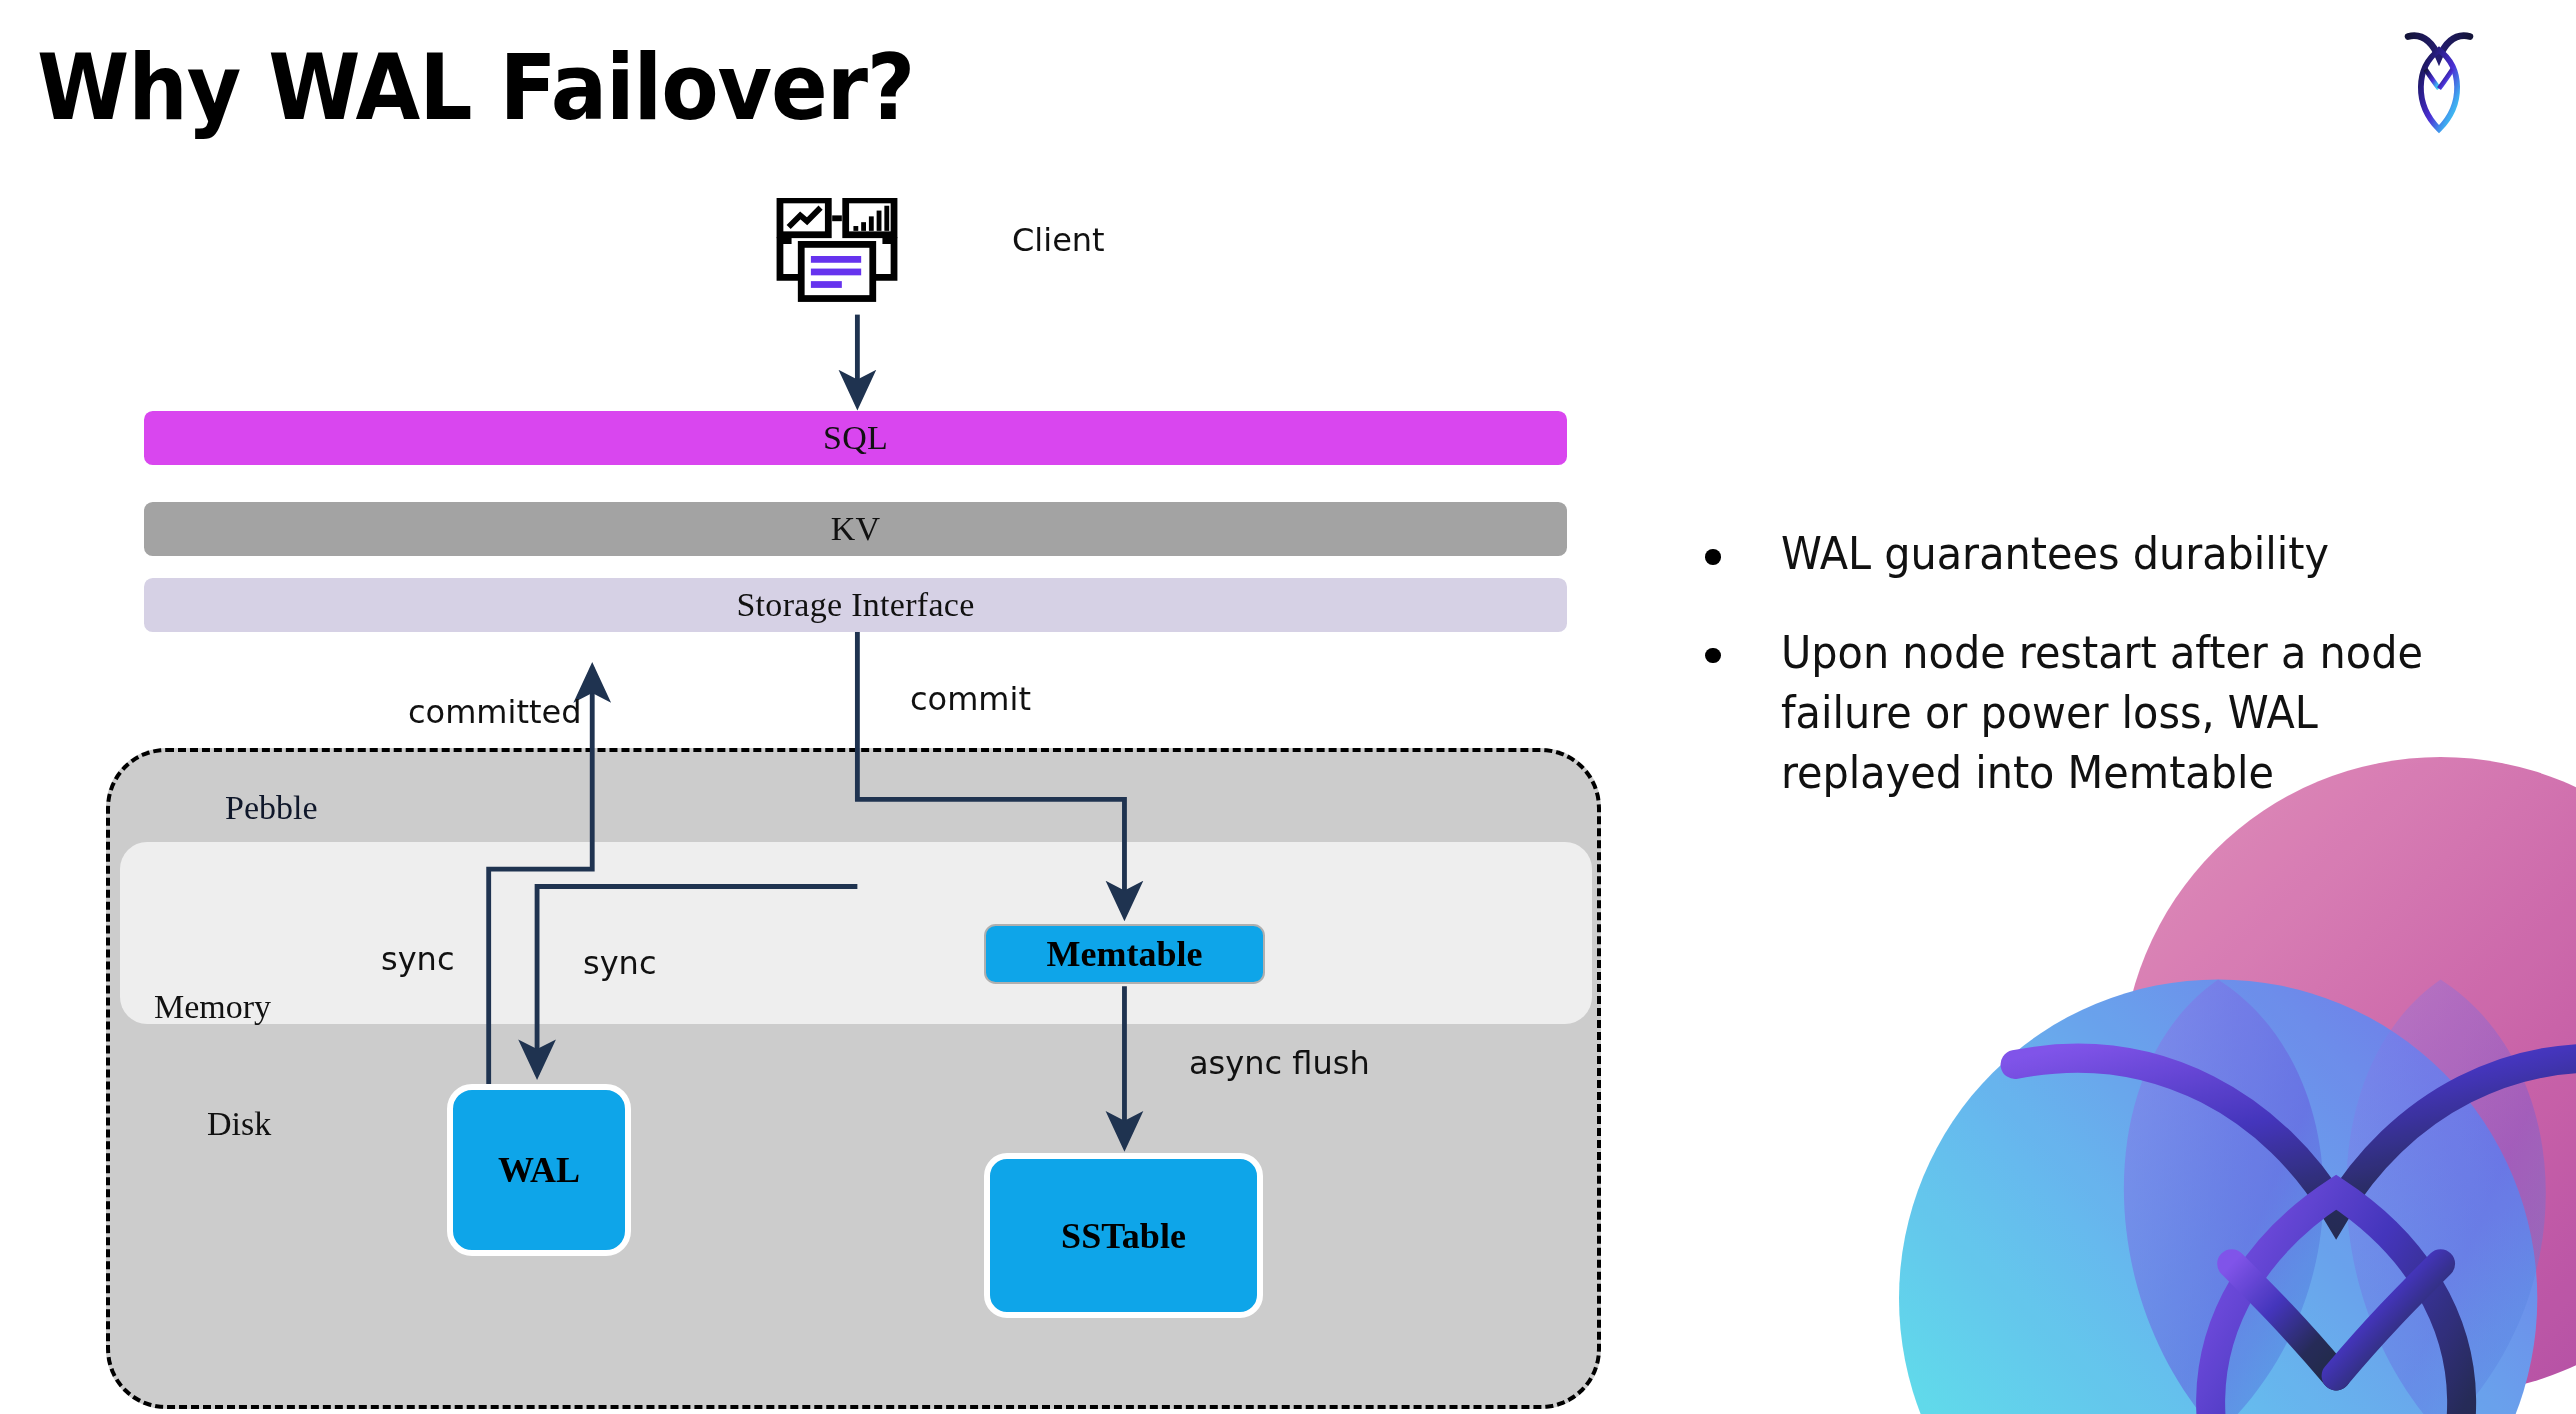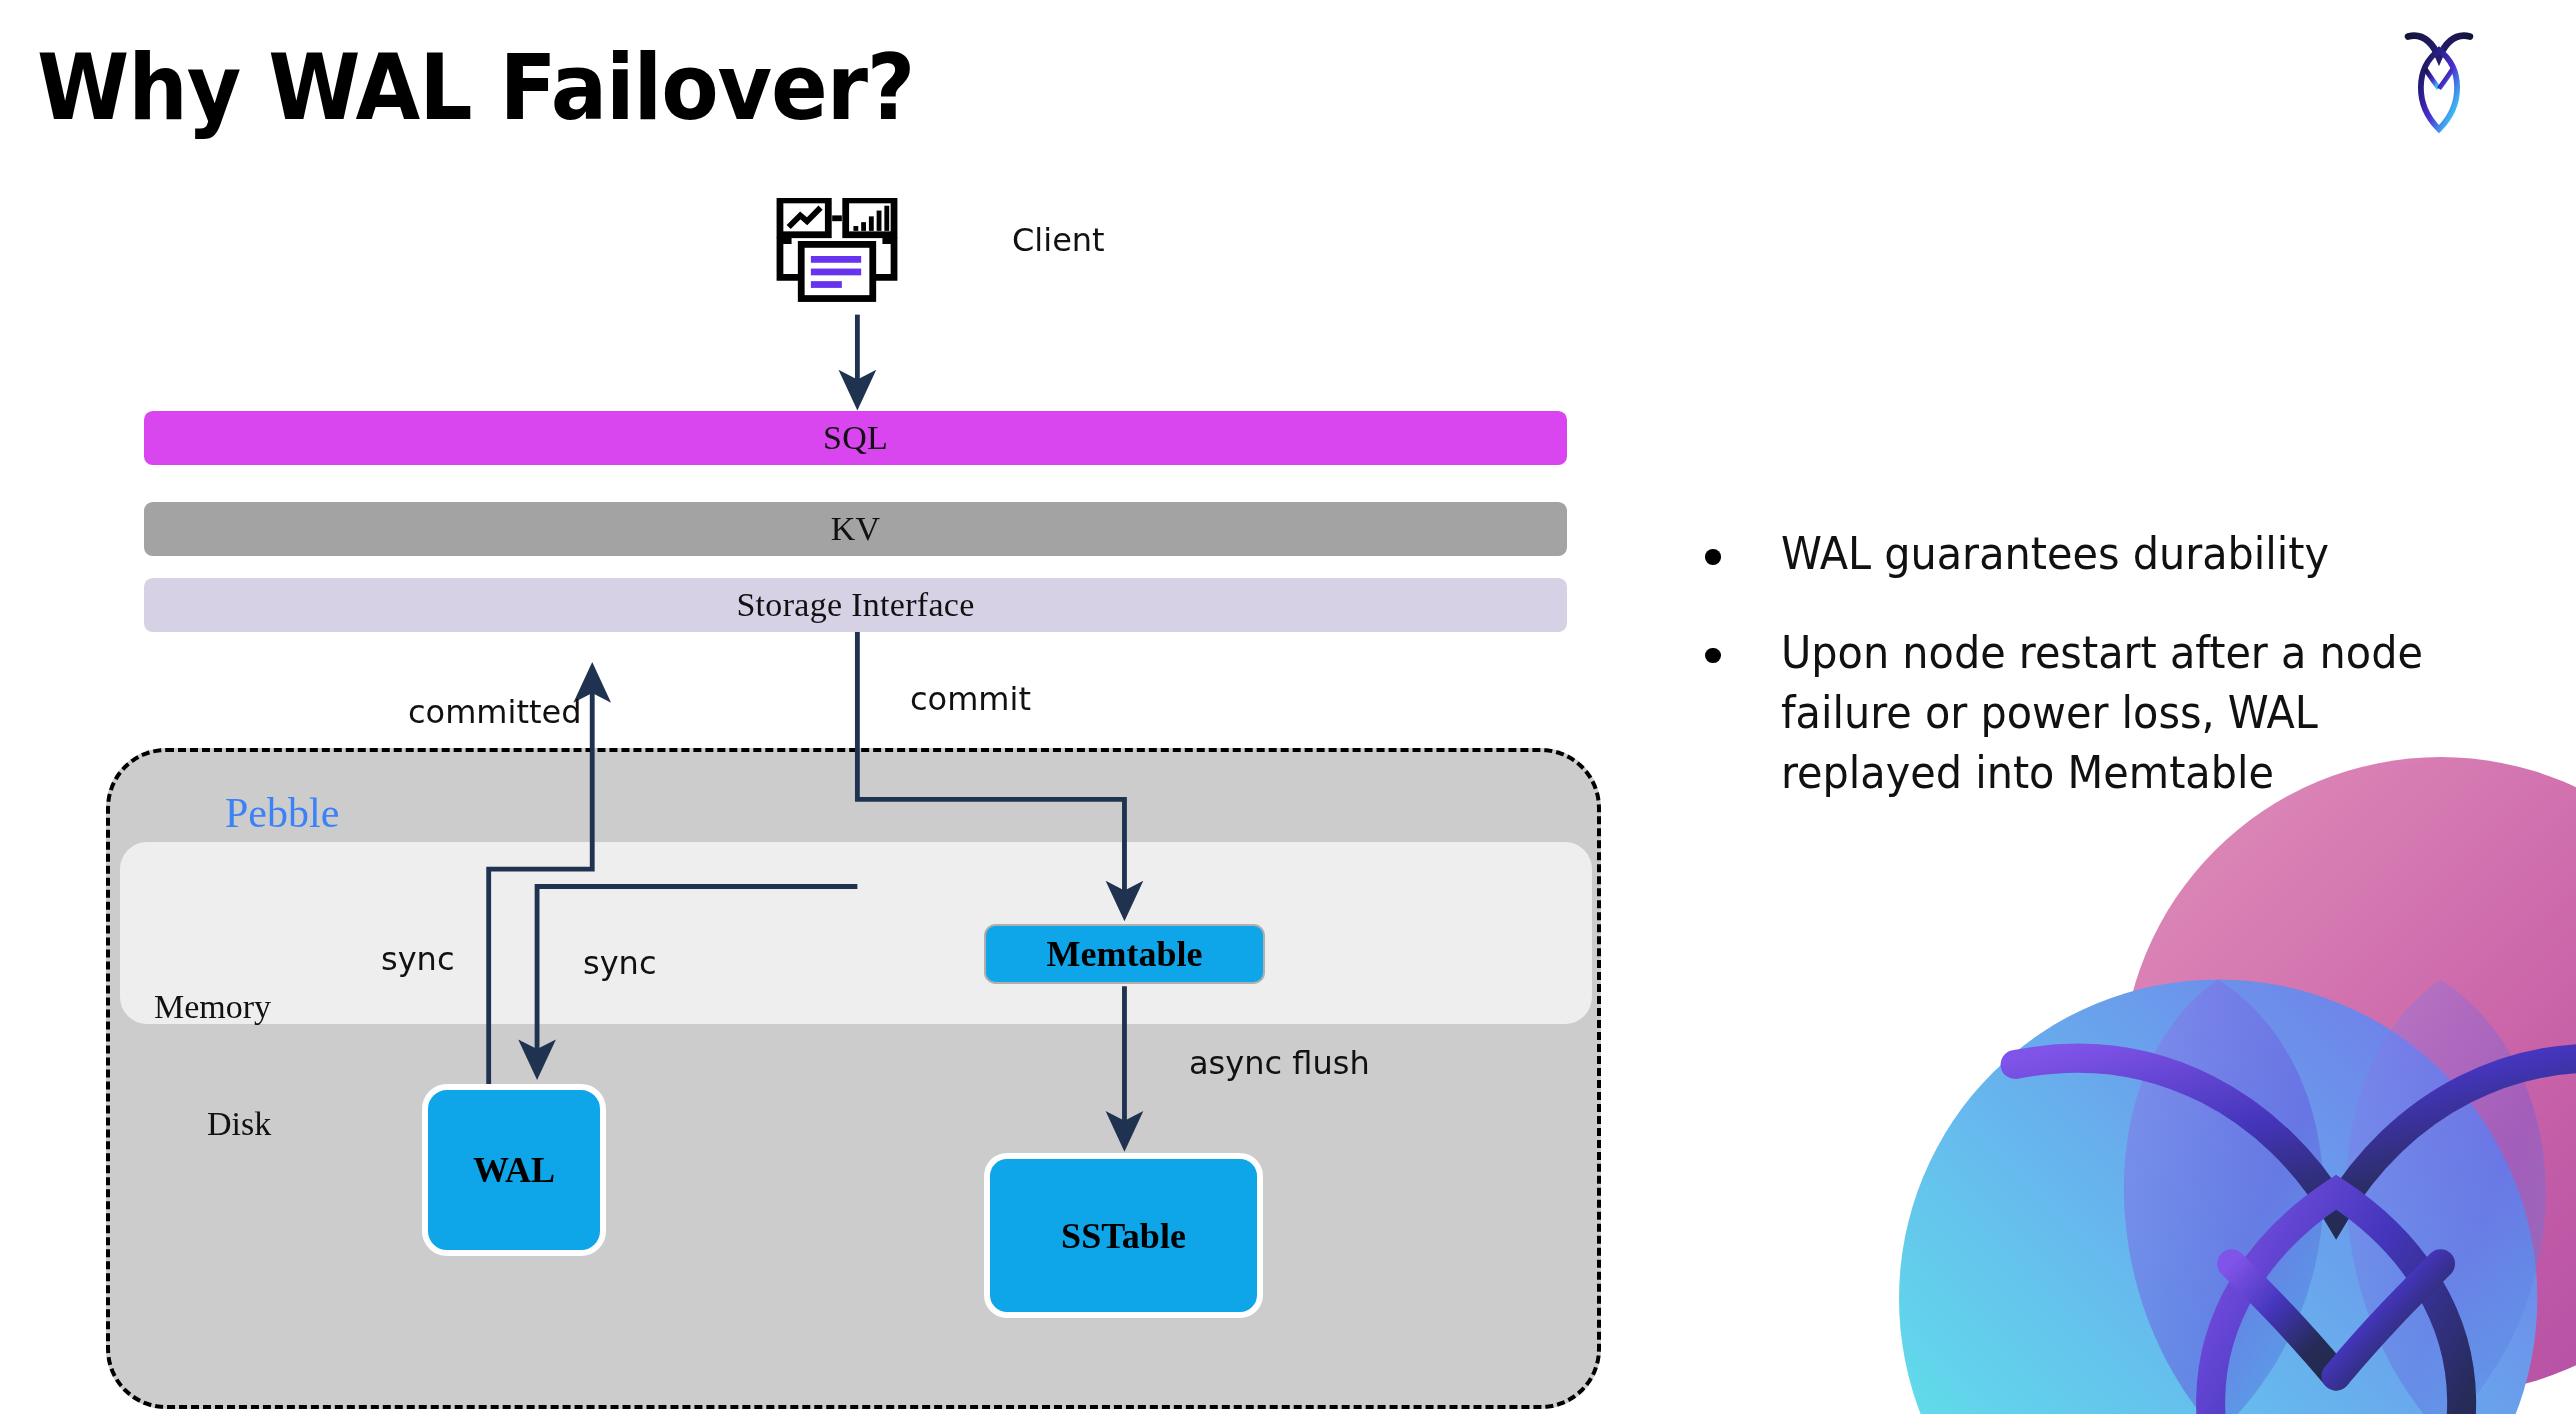--- a/index.html
+++ b/index.html
@@ -91,22 +91,22 @@
     height: 661px;
     background: #CCCCCC;
     border: 4.8px dashed #000000;
     border-radius: 60px;
   }
   #pebble-label {
     position: absolute;
     left: 225px;
     top: 789px;
     font-family: "Liberation Serif", serif;
-    font-size: 42px;
-    color: #3b82f6;
+    font-size: 34px;
+    color: #0f172a;
   }
   #memory-box {
     position: absolute;
     left: 120px;
     top: 842px;
     width: 1472px;
     height: 182px;
     background: #EEEEEE;
     border-radius: 27px;
   }
@@ -138,21 +138,21 @@
     font-weight: 700;
     font-size: 36px;
     color: #000000;
   }
   #box-memtable {
     left: 984px; top: 924px; width: 281px; height: 60px;
     border-radius: 11.6px;
     border: 2.9px solid #AFAFAF;
   }
   #box-wal {
-    left: 422px; top: 1084px; width: 184px; height: 172px;
+    left: 447px; top: 1084px; width: 184px; height: 172px;
     border-radius: 25px;
     border: 6.8px solid #FFFFFF;
   }
   #box-sstable {
     left: 984px; top: 1153px; width: 279px; height: 165px;
     border-radius: 23px;
     border: 6.8px solid #FFFFFF;
   }
 
   

